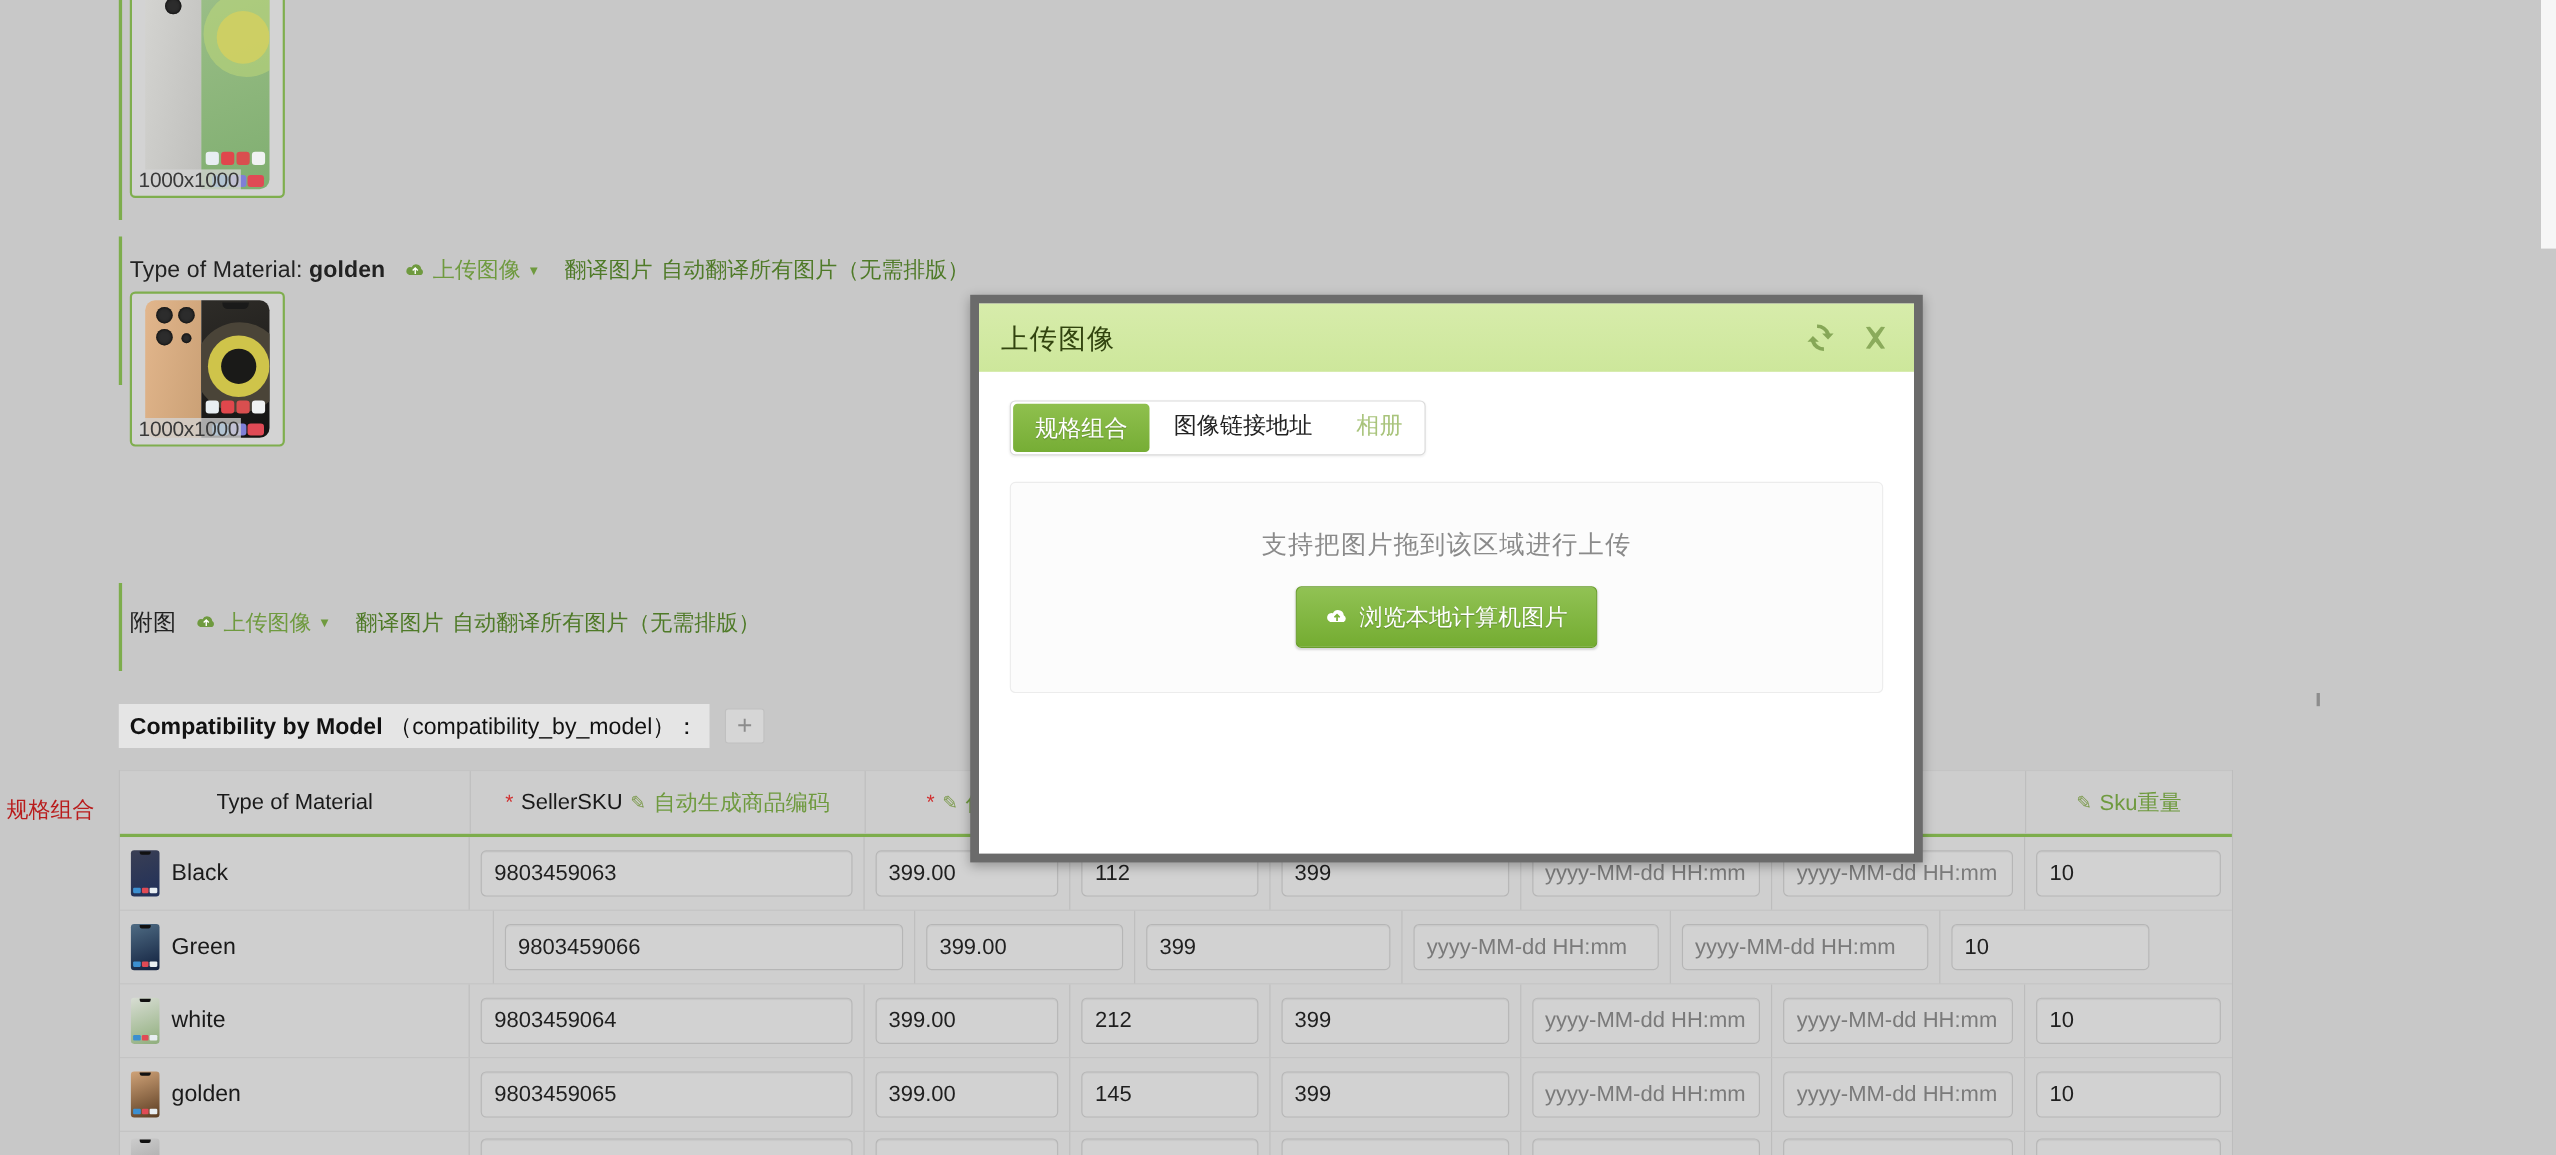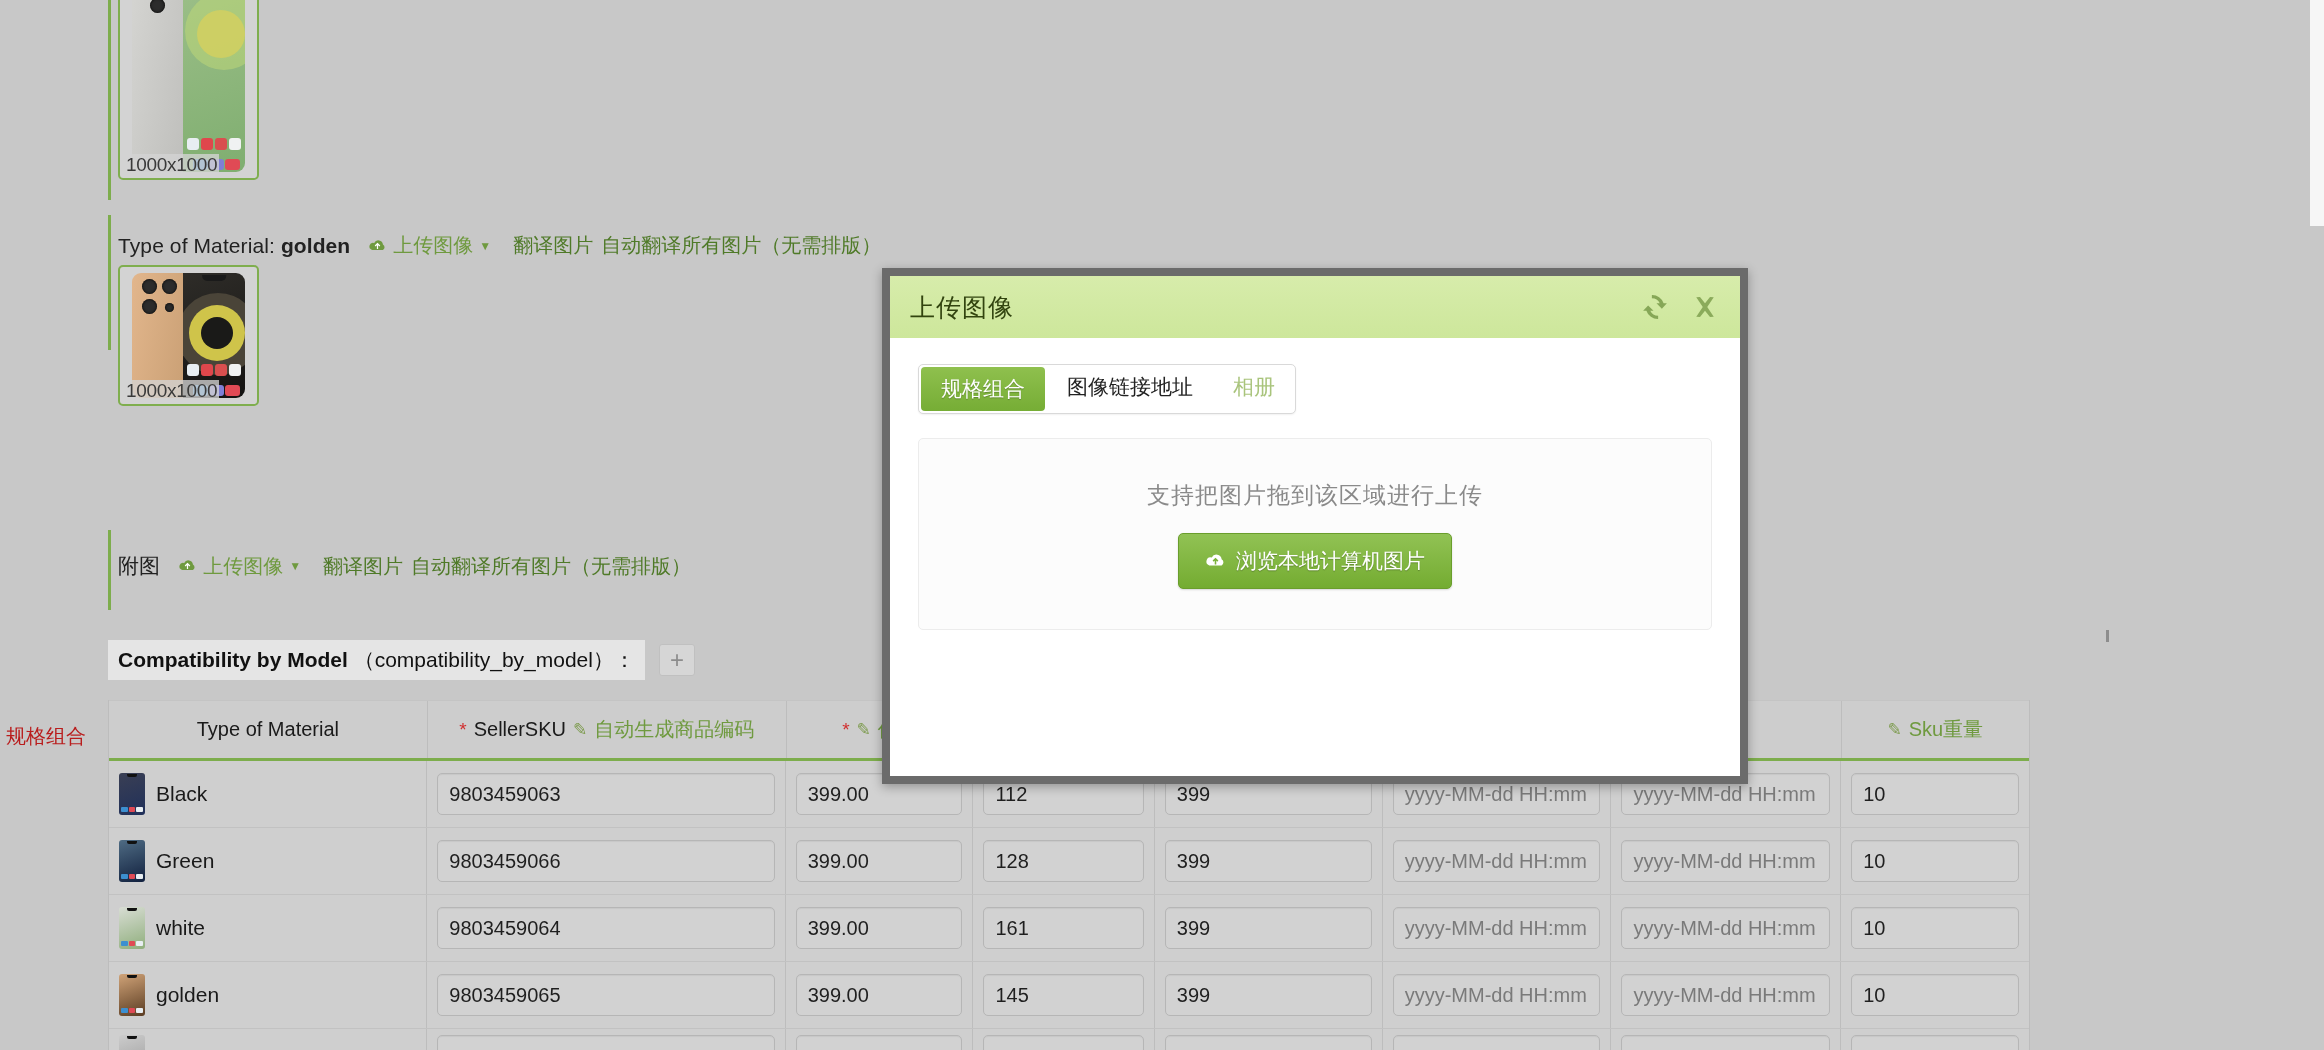--- a/index.html
+++ b/index.html
@@ -286,23 +286,20 @@
             </span>
           </span>
           <span class="cell-name">Green</span>
         </div>
         <div class="td" style="width: 383px;">
           <div class="inp">9803459066</div>
         </div>
         <div class="td" style="width: 200px;">
           <div class="inp">399.00</div>
         </div>
-        <div class="td" style="width: 193px;">
-          <div class="inp">128</div>
-        </div>
         <div class="td" style="width: 243px;">
           <div class="inp">399</div>
         </div>
         <div class="td" style="width: 244px;">
           <div class="inp ph">yyyy-MM-dd HH:mm</div>
         </div>
         <div class="td" style="width: 245px;">
           <div class="inp ph">yyyy-MM-dd HH:mm</div>
         </div>
         <div class="td" style="width: 200px;">
@@ -321,21 +318,21 @@
           </span>
           <span class="cell-name">white</span>
         </div>
         <div class="td" style="width: 383px;">
           <div class="inp">9803459064</div>
         </div>
         <div class="td" style="width: 200px;">
           <div class="inp">399.00</div>
         </div>
         <div class="td" style="width: 193px;">
-          <div class="inp">161</div>
+          <div class="inp">212</div>
         </div>
         <div class="td" style="width: 243px;">
           <div class="inp">399</div>
         </div>
         <div class="td" style="width: 244px;">
           <div class="inp ph">yyyy-MM-dd HH:mm</div>
         </div>
         <div class="td" style="width: 245px;">
           <div class="inp ph">yyyy-MM-dd HH:mm</div>
         </div>

